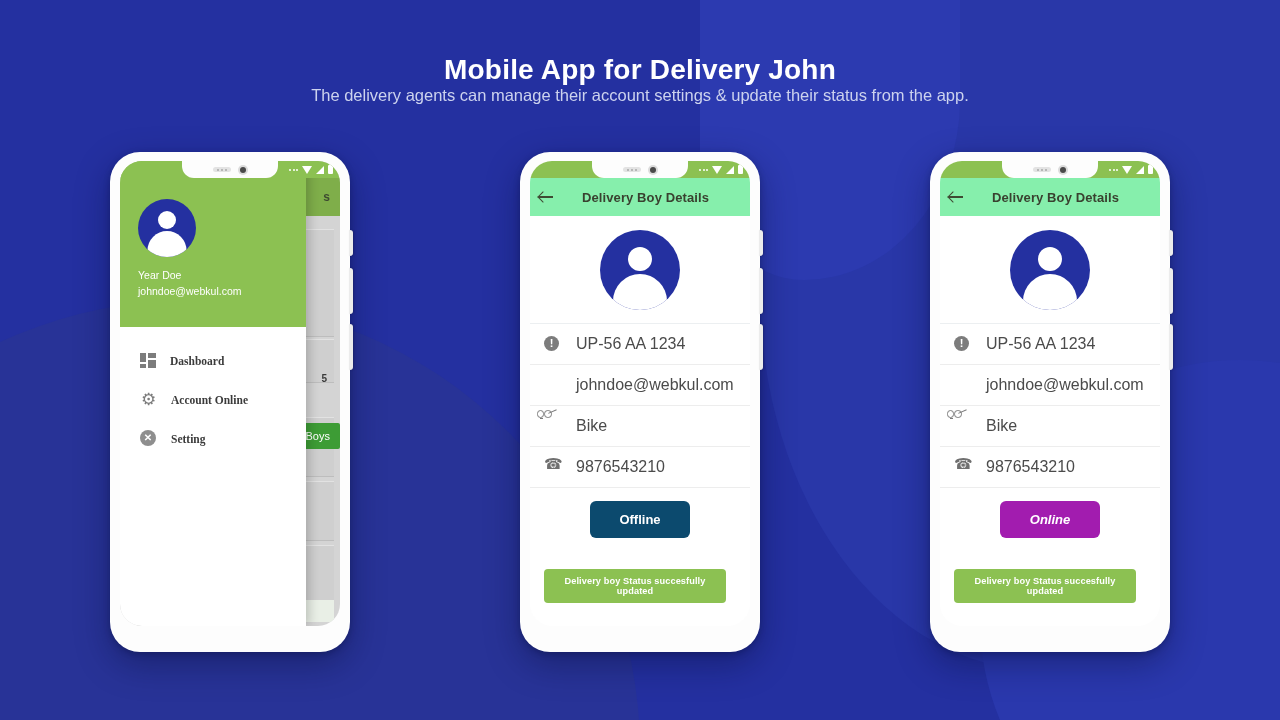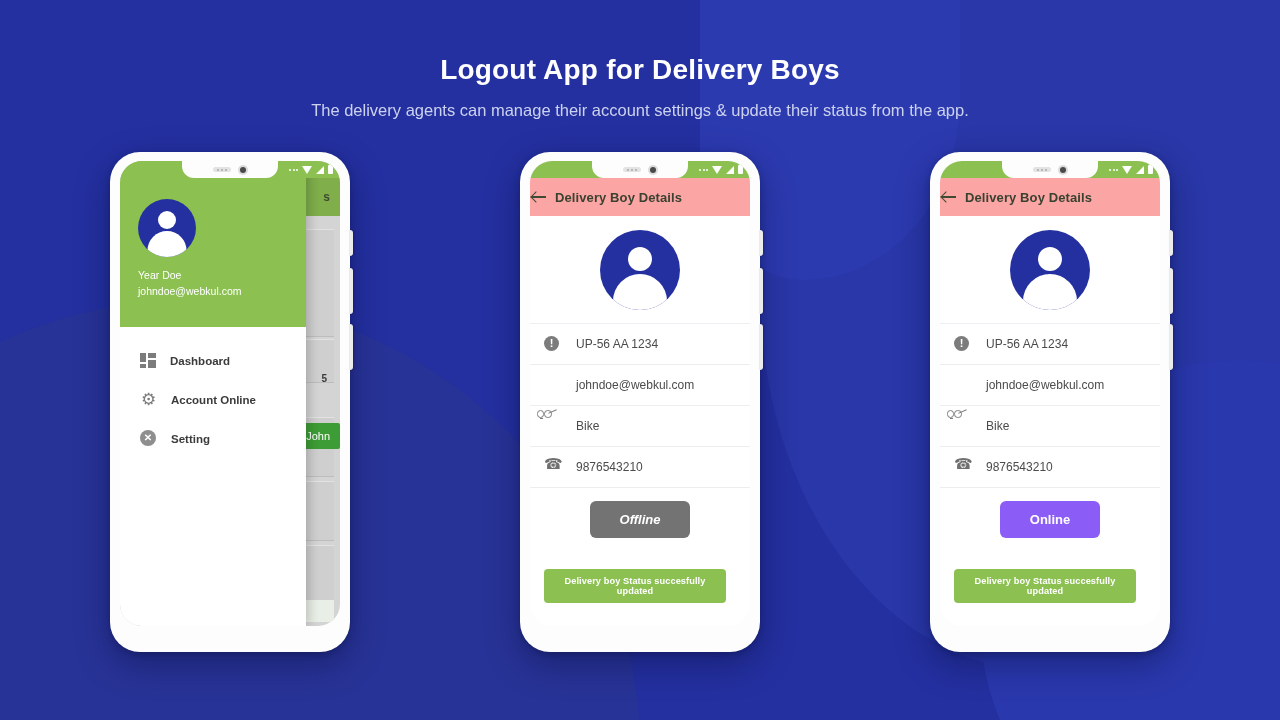--- a/index.html
+++ b/index.html
@@ -26,21 +26,20 @@
   .page-title {
     color:#ffffff;
     font-size:28px;
     font-weight:bold;
     letter-spacing:.2px;
     margin-top:54px;
   }
   .page-subtitle {
     color:#ccd2ee;
     font-size:16.5px;
-    margin-top:15px;
     font-weight:normal;
   }
 
   
   .phones { position:absolute; top:0; left:0; width:1280px; height:720px; z-index:6; }
   .phone {
     position:absolute;
     width:240px;
     height:500px;
     background:#fdfdfd;
@@ -126,23 +125,23 @@
     width:5px; height:9px; background:#ffffff; border-radius:1px; position:relative;
   }
   .sb-batt:before {
     content:""; position:absolute; top:-2px; left:1.2px;
     width:2.6px; height:1.6px; background:#ffffff; border-radius:1px;
   }
 
   
   .appbar {
     position:absolute; top:17px; left:0; right:0; height:38px;
-    background:#fca5a5;
+    background:#86efac;
     display:flex; align-items:center;
-    padding-left:1px; gap:8px;
+    padding-left:8px; gap:28px;
     z-index:20;
   }
   .back-arrow {
     width:16px; height:16px; position:relative; flex:none; cursor:pointer;
   }
   .back-arrow:before {
     content:""; position:absolute; left:1px; top:7.2px;
     width:14px; height:1.8px; background:#3f4a33;
   }
   .back-arrow:after {
@@ -176,21 +175,21 @@
 
   
   .detail-list { position:absolute; top:163px; left:0; right:0; }
   .row {
     display:flex; align-items:center;
     height:41px; padding:0 14px; gap:15px;
     border-bottom:1px solid #ededed;
     background:#ffffff;
   }
   .row-ico { width:17px; height:17px; flex:none; position:relative; color:#7c7c7c; }
-  .row-text { font-size:12px; color:#4b4b4b; }
+  .row-text { font-size:16px; color:#4b4b4b; }
 
   
   .ico-info {
     width:15px; height:15px; border-radius:50%; background:#7c7c7c;
     display:flex; align-items:center; justify-content:center;
     color:#ffffff; font-size:11px; font-weight:bold; line-height:1;
   }
   
   .ico-mail {
     width:16px; height:11px; background:#7c7c7c; border-radius:1.5px;
@@ -232,22 +231,22 @@
     min-width:100px;
     padding:11px 26px;
     border-radius:6px;
     color:#ffffff;
     font-size:13px;
     font-weight:bold;
     border:none;
     cursor:pointer;
     font-family:"Liberation Sans", sans-serif;
   }
-  .btn-offline { background:#737373;font-style:italic; }
-  .btn-online  { background:#8b5cf6; }
+  .btn-offline { background:#0c4a6e; }
+  .btn-online  { background:#a21caf;font-style:italic; }
 
   .toast {
     position:absolute; left:14px; right:24px; top:408px;
     background:#8cc152;
     border-radius:4px;
     padding:7px 8px;
     color:#ffffff;
     font-size:9.2px;
     font-weight:bold;
     text-align:center;
@@ -329,21 +328,21 @@
   .drawer-avatar .body {
     position:absolute; left:50%; bottom:-3px; transform:translateX(-50%);
     width:39px; height:29px; border-radius:20px 20px 0 0; background:#ffffff;
   }
   .drawer-name { color:#ffffff; font-size:10.5px; margin-top:12px; }
   .drawer-mail { color:#ffffff; font-size:10.5px; margin-top:4px; }
 
   .drawer-list { padding-top:14px; }
   .d-item {
     display:flex; align-items:center; gap:14px;
-    height:39px; padding-left:20px; cursor:pointer;
+    height:39px; padding-left:20px; cursor:pointer;font-family:Liberation Serif, serif;
   }
   .d-label { font-size:11.5px; color:#3b3b3b; font-weight:bold; }
   .d-ico { width:17px; height:17px; flex:none; position:relative; }
 
   
   .ico-grid { width:16px; height:15px; }
   .ico-grid span { position:absolute; background:#7c7c7c; }
   .ico-grid .g1 { left:0;   top:0;   width:6px;  height:9px; }
   .ico-grid .g2 { left:8px; top:0;   width:8px;  height:5px; }
   .ico-grid .g3 { left:8px; top:7px; width:8px;  height:8px; }
@@ -371,21 +370,21 @@
 <body>
 
 <div class="bg-layer">
   <div class="blob blob-a"></div>
   <div class="blob blob-b"></div>
   <div class="blob blob-c"></div>
   <div class="blob blob-d"></div>
 </div>
 
 <div class="header">
-  <div class="page-title">Logout App for Delivery Boys</div>
+  <div class="page-title">Mobile App for Delivery John</div>
   <div class="page-subtitle">The delivery agents can manage their account settings &amp; update their status from the app.</div>
 </div>
 
 <div class="phones">
 
   <div class="phone phone-1">
     <div class="side-btn b1"></div>
     <div class="side-btn b2"></div>
     <div class="side-btn b3"></div>
     <div class="screen">
@@ -395,21 +394,21 @@
           <span class="dash-bar-title">s</span>
         </div>
         <div class="dash-card dash-c1"></div>
         <div class="dash-card dash-c2"></div>
         <div class="dash-card dash-c3"></div>
         <div class="dash-card dash-c4"></div>
         <div class="dash-card dash-c5"></div>
         <div class="chart-line"></div>
         <div class="chart-dot"></div>
         <div class="dash-num">5</div>
-        <div class="year-chip">John</div>
+        <div class="year-chip">Boys</div>
         <div class="map-strip">
           <span class="mgreen"></span>
           <span class="morange"></span>
           <span class="mtext">&nbsp;</span>
         </div>
       </div>
 
       <div class="drawer">
         <div class="drawer-head">
           <div class="drawer-avatar">

